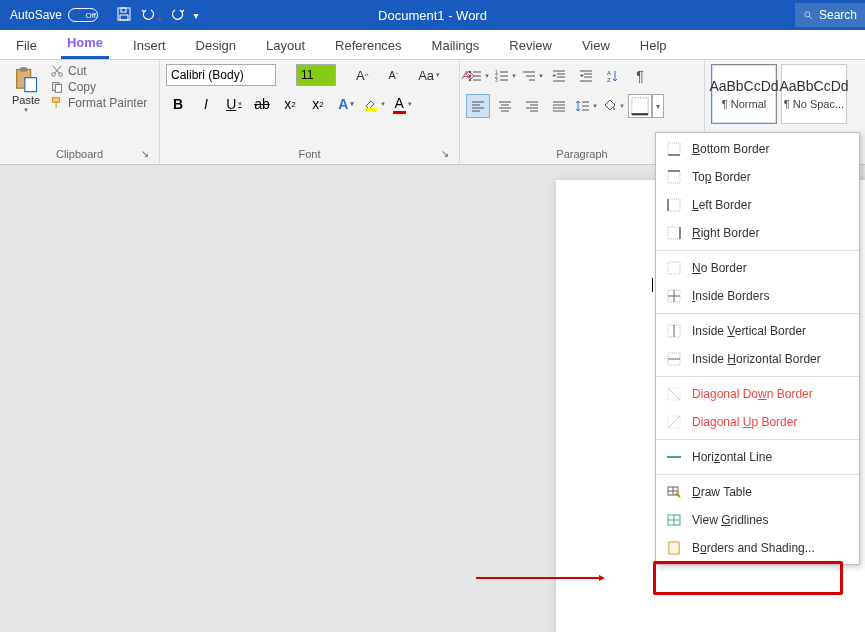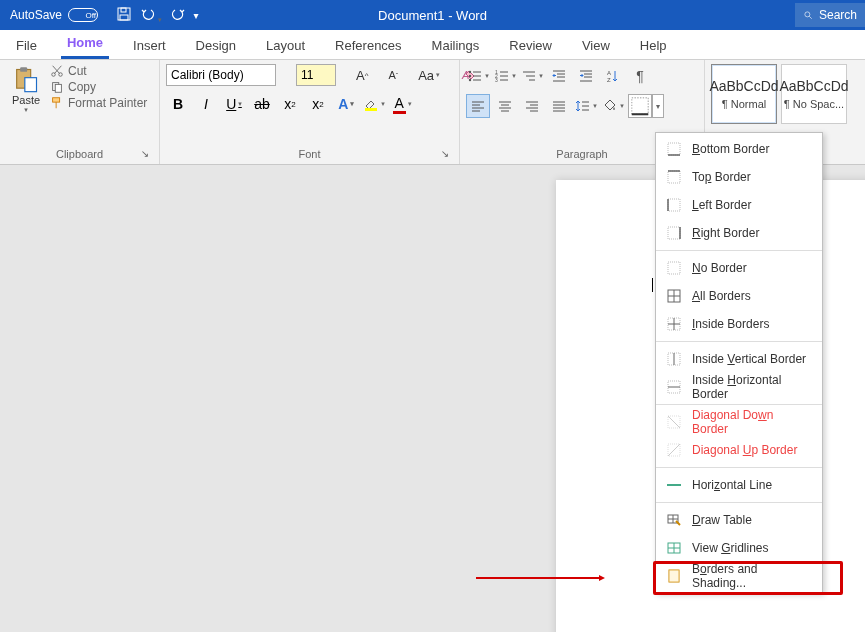--- a/index.html
+++ b/index.html
@@ -26,21 +26,21 @@
 
 .clipboard-body { display:flex; gap:4px; }
 .paste-btn { width:40px; display:flex; flex-direction:column; align-items:center; font-size:11px; color:#333; padding-top:2px; }
 .paste-btn svg { width:28px; height:28px; }
 .clip-side { display:flex; flex-direction:column; gap:2px; font-size:12px; color:#666; }
 .clip-side .row { display:flex; align-items:center; gap:4px; }
 .clip-side svg { width:14px; height:14px; }
 
 .font-top { display:flex; gap:20px; align-items:center; }
 .font-name { width:110px; height:22px; border:1px solid #aaa; font-size:12px; padding:2px 4px; background:#fff; }
-.font-size { width:40px; height:22px; border:1px solid #aaa; font-size:12px; padding:2px 4px; background:#fef9c3; }
+.font-size { width:40px; height:22px; border:1px solid #aaa; font-size:12px; padding:2px 4px; background:#84cc16; }
 .small-btn { width:22px; height:22px; display:flex; align-items:center; justify-content:center; font-size:13px; color:#333; }
 .font-mid { display:flex; gap:4px; margin-top:6px; align-items:center; }
 .font-mid .fb { width:24px; height:24px; display:flex; align-items:center; justify-content:center; font-size:14px; }
 .underline { text-decoration:underline; }
 .strike { text-decoration:line-through; }
 .dd::after { content:"▾"; font-size:7px; margin-left:2px; color:#666; }
 
 .para-top, .para-mid { display:flex; gap:3px; align-items:center; }
 .para-mid { margin-top:6px; }
 .pb { width:24px; height:24px; display:flex; align-items:center; justify-content:center; }
@@ -53,21 +53,21 @@
 
 .styles-body { display:flex; gap:4px; }
 .style-box { width:66px; height:60px; border:1px solid #ccc; background:#fff; display:flex; flex-direction:column; align-items:center; justify-content:center; font-size:11px; }
 .style-box.sel { border:1px solid #888; box-shadow:inset 0 0 0 1px #cfe2f7; }
 .style-sample { font-size:14px; color:#333; }
 .style-label { font-size:11px; color:#444; margin-top:4px; }
 
 .page { position:absolute; top:180px; left:556px; width:400px; height:500px; background:#fff; box-shadow:0 0 8px rgba(0,0,0,.15); }
 .cursor { position:absolute; top:278px; left:652px; width:1px; height:14px; background:#000; }
 
-.menu { position:absolute; top:132px; left:655px; width:168px; background:#fff; border:1px solid #bfbfbf; box-shadow:2px 2px 6px rgba(0,0,0,.2); padding:2px 0; font-size:12px; }
+.menu { position:absolute; top:132px; left:655px; width:205px; background:#fff; border:1px solid #bfbfbf; box-shadow:2px 2px 6px rgba(0,0,0,.2); padding:2px 0; font-size:12px; }
 .mi { height:28px; display:flex; align-items:center; padding:0 10px; gap:10px; color:#333; cursor:pointer; }
 .mi.disabled { color:#ef4444; }
 .mi svg { width:16px; height:16px; flex-shrink:0; }
 .mi .u { text-decoration:underline; }
 .msep { height:1px; background:#ddd; margin:3px 0; }
 
 .highlight-box { position:absolute; top:561px; left:653px; width:190px; height:34px; border:3px solid #d40000; border-radius:2px; pointer-events:none; }
 .arrow-ann { position:absolute; top:575px; left:433px; width:215px; height:6px; pointer-events:none; }
 </style>
 </head>
@@ -369,28 +369,20 @@
     </div>
     <div class="msep"></div>
     <div class="mi">
       <svg viewBox="0 0 16 16">
         <rect x="2" y="2" width="12" height="12" fill="none" stroke="#bbb" stroke-dasharray="1 1"></rect>
       </svg>
       <span><span class="u">N</span>o Border</span>
     </div>
     <div class="mi">
       <svg viewBox="0 0 16 16">
-        <rect x="2" y="2" width="12" height="12" fill="none" stroke="#666"></rect>
-        <line x1="8" y1="2" x2="8" y2="14" stroke="#666"></line>
-        <line x1="2" y1="8" x2="14" y2="8" stroke="#666"></line>
-      </svg>
-      <span><span class="u">A</span>ll Borders</span>
-    </div>
-    <div class="mi">
-      <svg viewBox="0 0 16 16">
         <rect x="2" y="2" width="12" height="12" fill="none" stroke="#bbb" stroke-dasharray="1 1"></rect>
         <line x1="8" y1="2" x2="8" y2="14" stroke="#666"></line>
         <line x1="2" y1="8" x2="14" y2="8" stroke="#666"></line>
       </svg>
       <span><span class="u">I</span>nside Borders</span>
     </div>
     <div class="msep"></div>
     <div class="mi">
       <svg viewBox="0 0 16 16">
         <rect x="2" y="2" width="12" height="12" fill="none" stroke="#bbb" stroke-dasharray="1 1"></rect>

